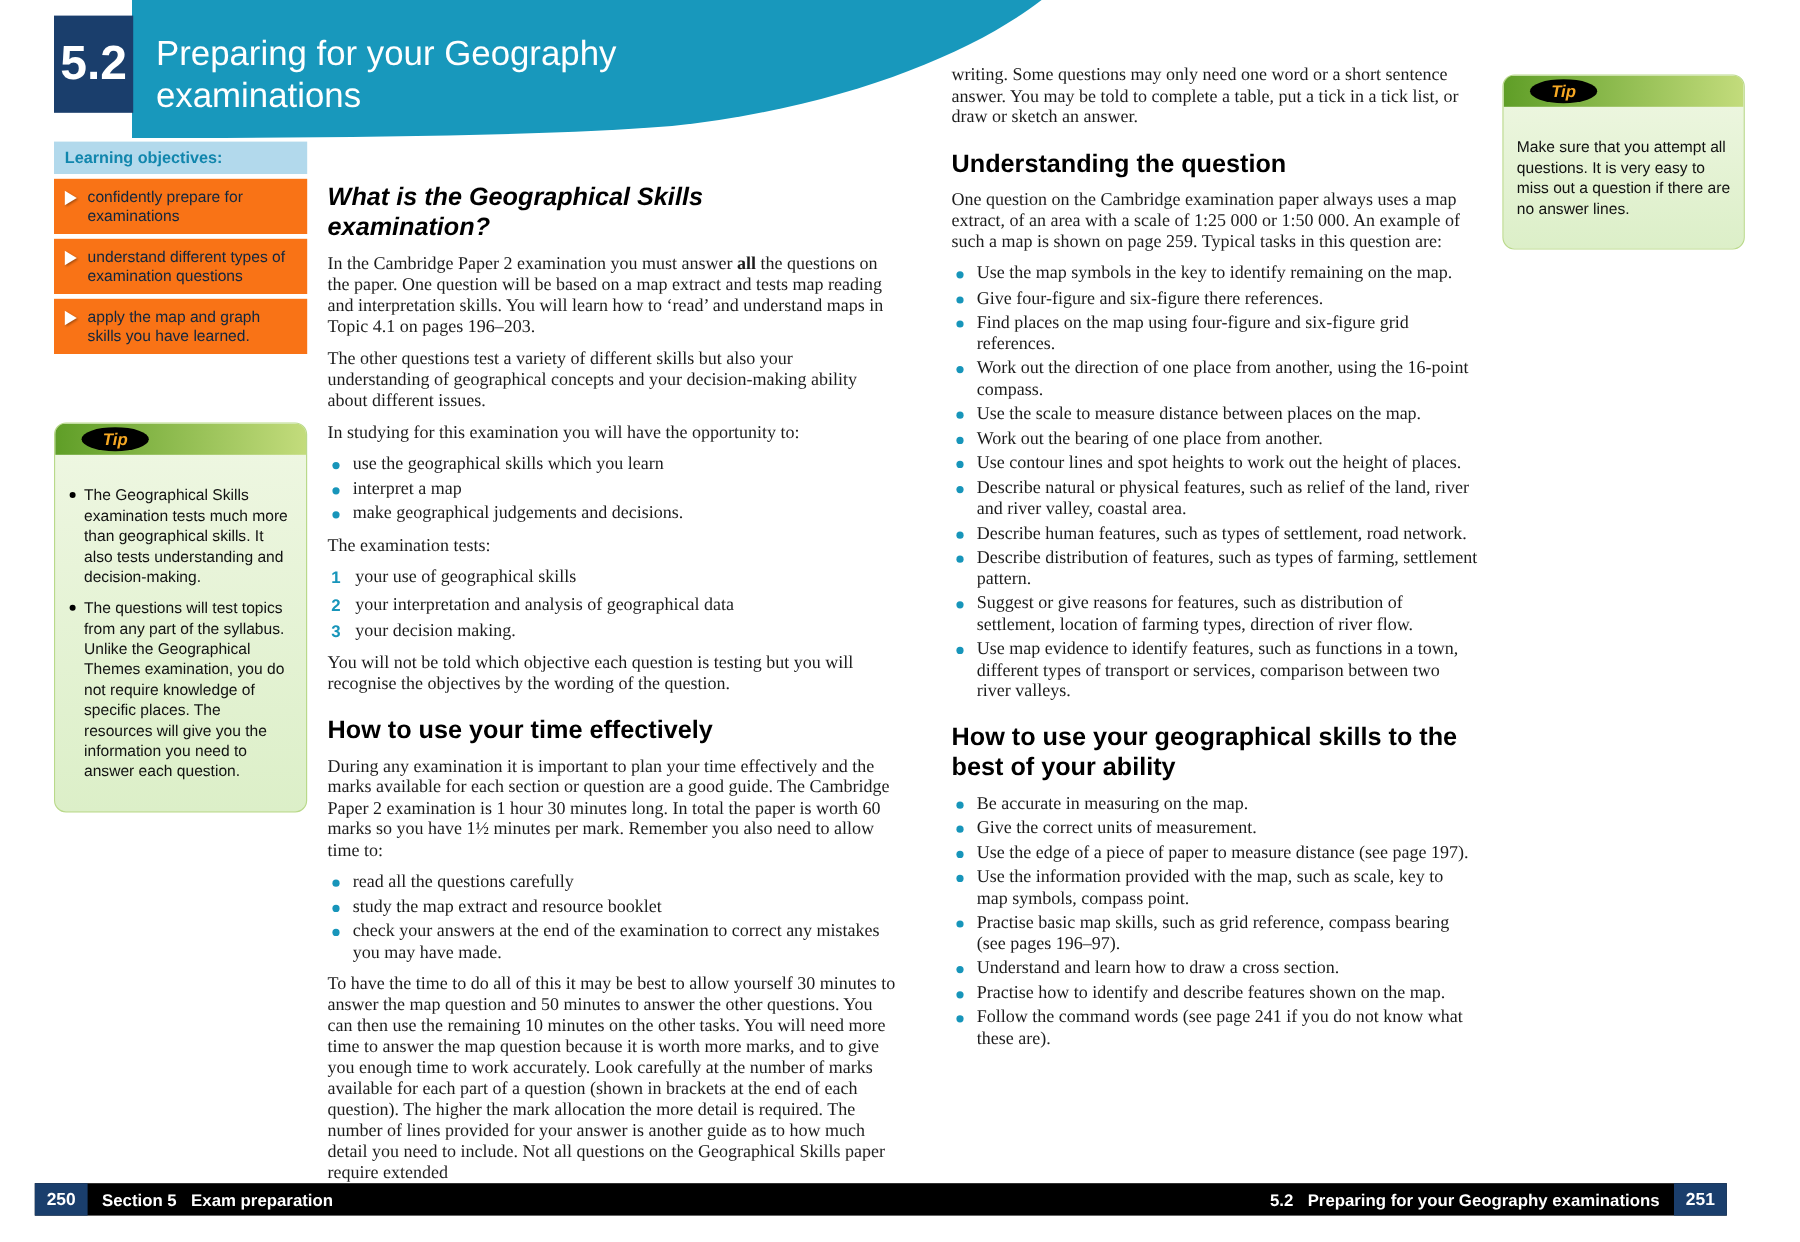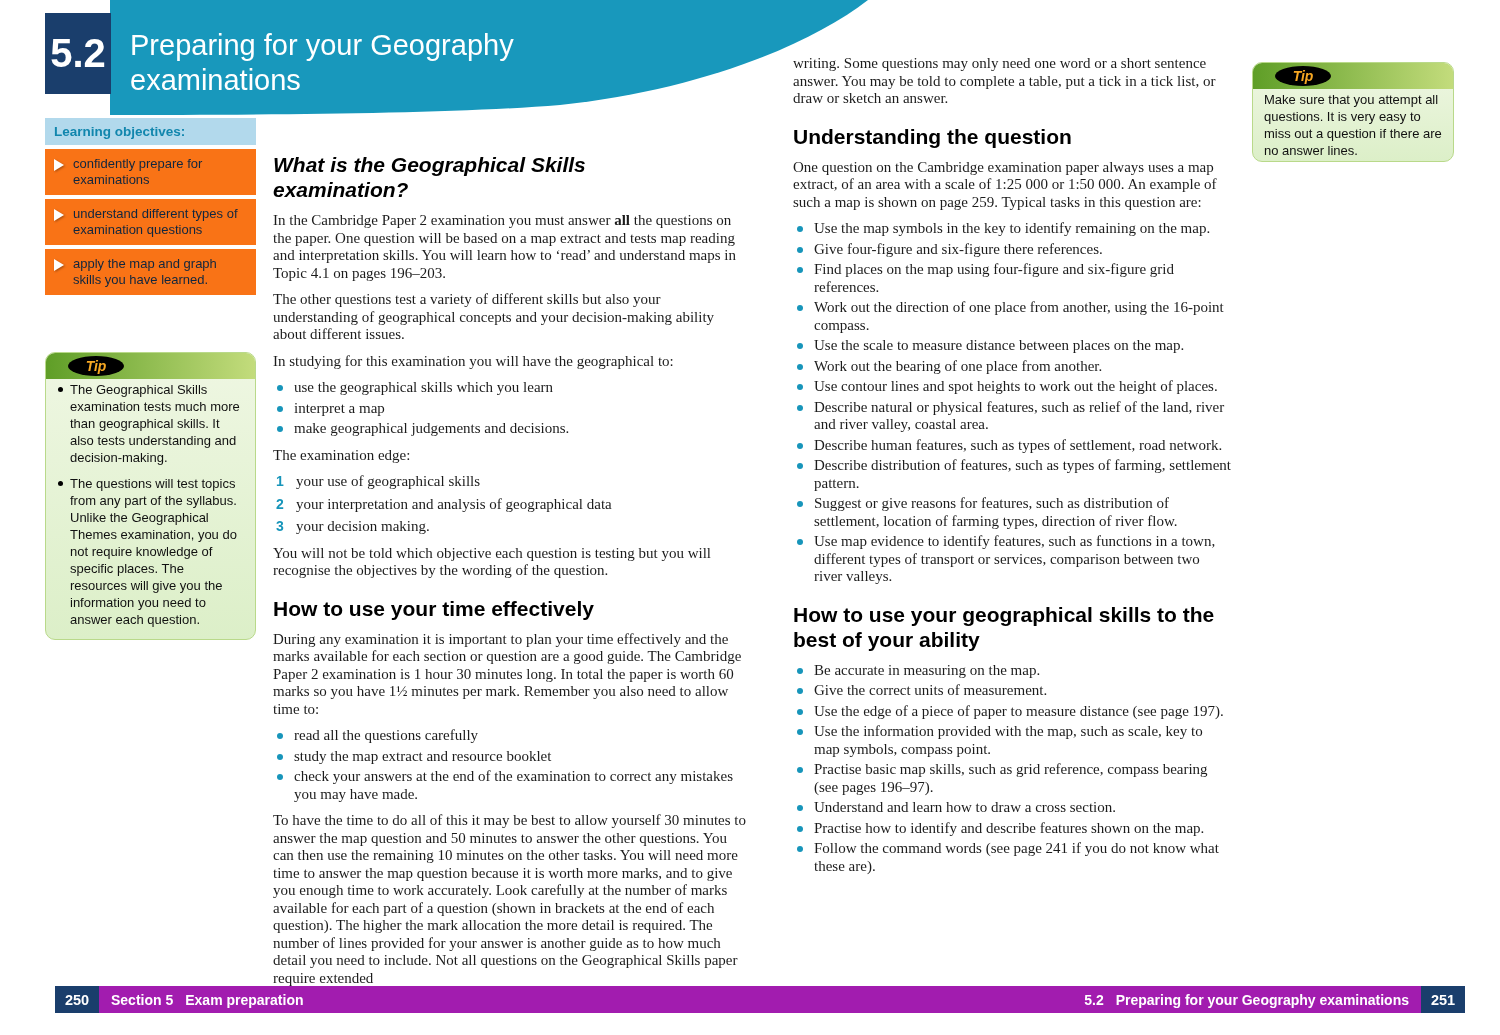--- a/index.html
+++ b/index.html
@@ -44,21 +44,21 @@
   }
   .tip-head {
     height:26px; background:linear-gradient(90deg,#5f9e27,#c3dc7c);
     display:flex; align-items:center; padding-left:22px;
   }
   .tip-badge {
     background:#000; color:#f7a823; font-style:italic; font-weight:bold; font-size:14px;
     width:56px; height:20px; border-radius:50%;
     display:flex; align-items:center; justify-content:center;
   }
-  .tip-body { padding:2px 11px; font-size:13px; line-height:17px; color:#111; }
+  .tip-body { padding:25px 11px; font-size:13px; line-height:17px; color:#111; }
   .tip-body .tip-item { position:relative; padding-left:13px; margin-bottom:9px; }
   .tip-body .tip-item:last-child { margin-bottom:0; }
   .tip-body .tip-item::before {
     content:""; position:absolute; left:1px; top:6px; width:5px; height:5px; border-radius:50%; background:#000;
   }
   .tip-left  { left:45px;  top:352px; width:211px; min-height:288px; }
   .tip-right { left:1252px; top:62px; width:202px; }
 
   
   .col { position:absolute; }
@@ -90,22 +90,22 @@
     font-family:"Liberation Serif", serif; font-size:15px; line-height:17.5px; color:#1c1c1c;
   }
   ol.nums li::before {
     counter-increment:n; content:counter(n);
     position:absolute; left:3px; top:0;
     color:#1795ba; font-family:"Liberation Sans", sans-serif; font-weight:bold; font-size:14px;
   }
 
   
   .footer {
-    position:absolute; left:55px; top:986px; width:1410px; height:27px;
-    background:#a21caf; color:#fff; display:flex; align-items:flex-end; justify-content:space-between;
+    position:absolute; left:29px; top:986px; width:1410px; height:27px;
+    background:#000000; color:#fff; display:flex; align-items:flex-end; justify-content:space-between;
     font-weight:bold; font-size:14px;
   }
   .page-num {
     background:#1a3e6c; height:27px; min-width:44px; padding:0 8px;
     display:flex; align-items:center; justify-content:center; font-size:14.5px;
   }
   .foot-left, .foot-right { display:flex; align-items:center; height:27px; }
   .foot-left .page-num { margin-right:12px; }
   .foot-right .page-num { margin-left:12px; }
   .foot-gap { margin-right:12px; }
@@ -153,27 +153,27 @@
     </div>
     <div class="tip-body">
       <div>Make sure that you attempt all questions. It is very easy to miss out a question if there are no answer lines.</div>
     </div>
   </div>
 
   <div class="col left-col">
     <h2 class="h-narrow">What is the Geographical Skills examination?</h2>
     <p><span>In the Cambridge Paper 2 examination you must answer </span><strong>all</strong><span> the questions on the paper. One question will be based on a map extract and tests map reading and interpretation skills. You will learn how to ‘read’ and understand maps in Topic 4.1 on pages 196–203.</span></p>
     <p>The other questions test a variety of different skills but also your understanding of geographical concepts and your decision-making ability about different issues.</p>
-    <p>In studying for this examination you will have the geographical to:</p>
+    <p>In studying for this examination you will have the opportunity to:</p>
     <ul class="dots">
       <li>use the geographical skills which you learn</li>
       <li>interpret a map</li>
       <li>make geographical judgements and decisions.</li>
     </ul>
-    <p>The examination edge:</p>
+    <p>The examination tests:</p>
     <ol class="nums">
       <li>your use of geographical skills</li>
       <li>your interpretation and analysis of geographical data</li>
       <li>your decision making.</li>
     </ol>
     <p>You will not be told which objective each question is testing but you will recognise the objectives by the wording of the question.</p>
 
     <h2>How to use your time effectively</h2>
     <p>During any examination it is important to plan your time effectively and the marks available for each section or question are a good guide. The Cambridge Paper 2 examination is 1 hour 30 minutes long. In total the paper is worth 60 marks so you have 1½ minutes per mark. Remember you also need to allow time to:</p>
     <ul class="dots">

